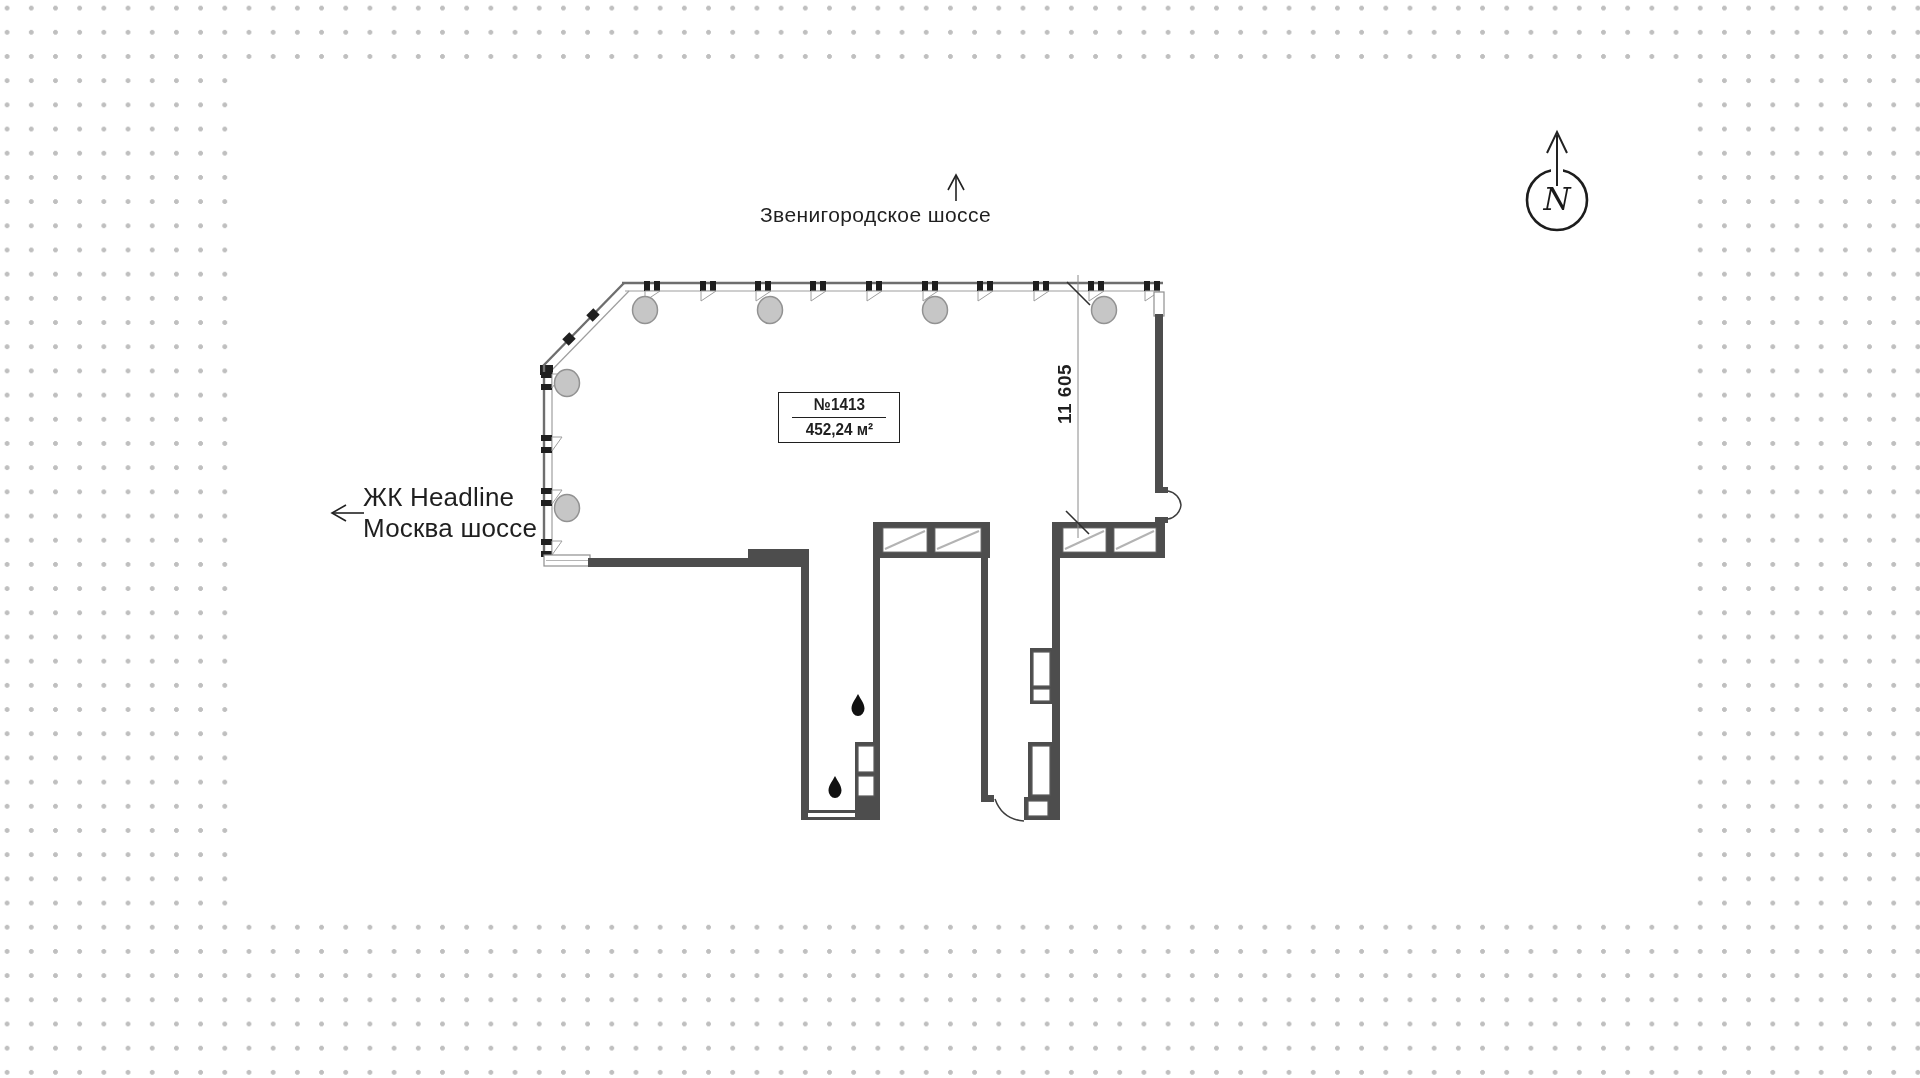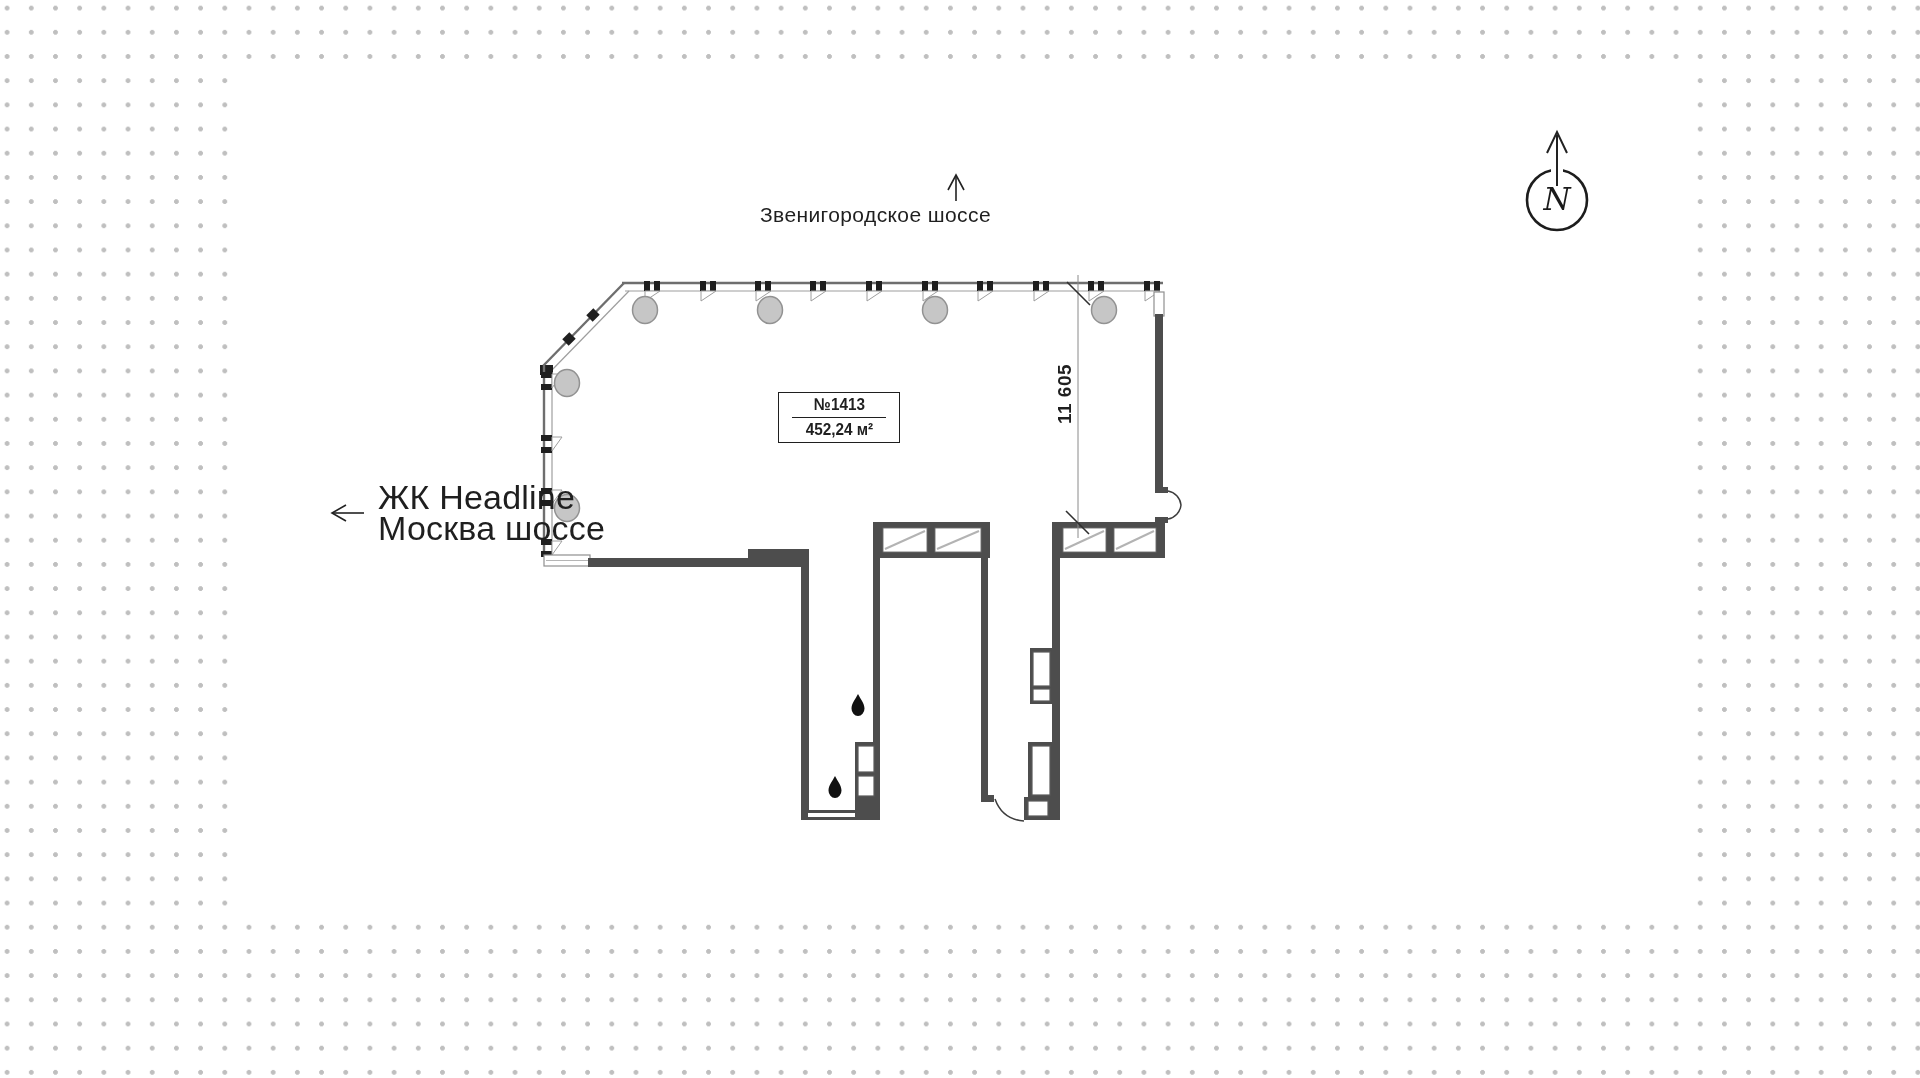--- a/index.html
+++ b/index.html
@@ -13,21 +13,21 @@
     background-color:#ffffff;
     background-image:radial-gradient(var(--dot) 2.1px, transparent 2.6px);
     background-size:24.2px 24.2px;background-position:-5px -4px;
     font-family:"Liberation Sans", sans-serif;color:var(--ink);
   }
   .panel{position:absolute;left:235px;top:63px;width:1448px;height:854px;background:var(--panel);}
   .plan-svg{position:absolute;left:0;top:0;width:1920px;height:1078px;}
 
   .lbl{position:absolute;color:var(--ink);}
   .top-road{left:760px;top:203px;width:400px;text-align:left;font-size:21px;letter-spacing:.4px;}
-  .complex{left:378px;top:482px;font-size:34px;line-height:31px;letter-spacing:.2px;}
+  .complex{left:363px;top:482px;font-size:26px;line-height:31px;letter-spacing:.2px;}
 
   .unit-box{
     position:absolute;left:778px;top:392px;width:122px;height:51px;
     background:#fff;border:1.6px solid var(--ink);box-sizing:border-box;
     display:flex;flex-direction:column;align-items:center;justify-content:center;gap:1px;
   }
   .unit-box .num,.unit-box .area{font-size:17px;font-weight:700;transform:scaleX(.9);white-space:nowrap;}
   .unit-box .divider{width:94px;height:0;border-top:1.8px solid var(--ink);margin:1px 0;}
 
   .dim-text{

